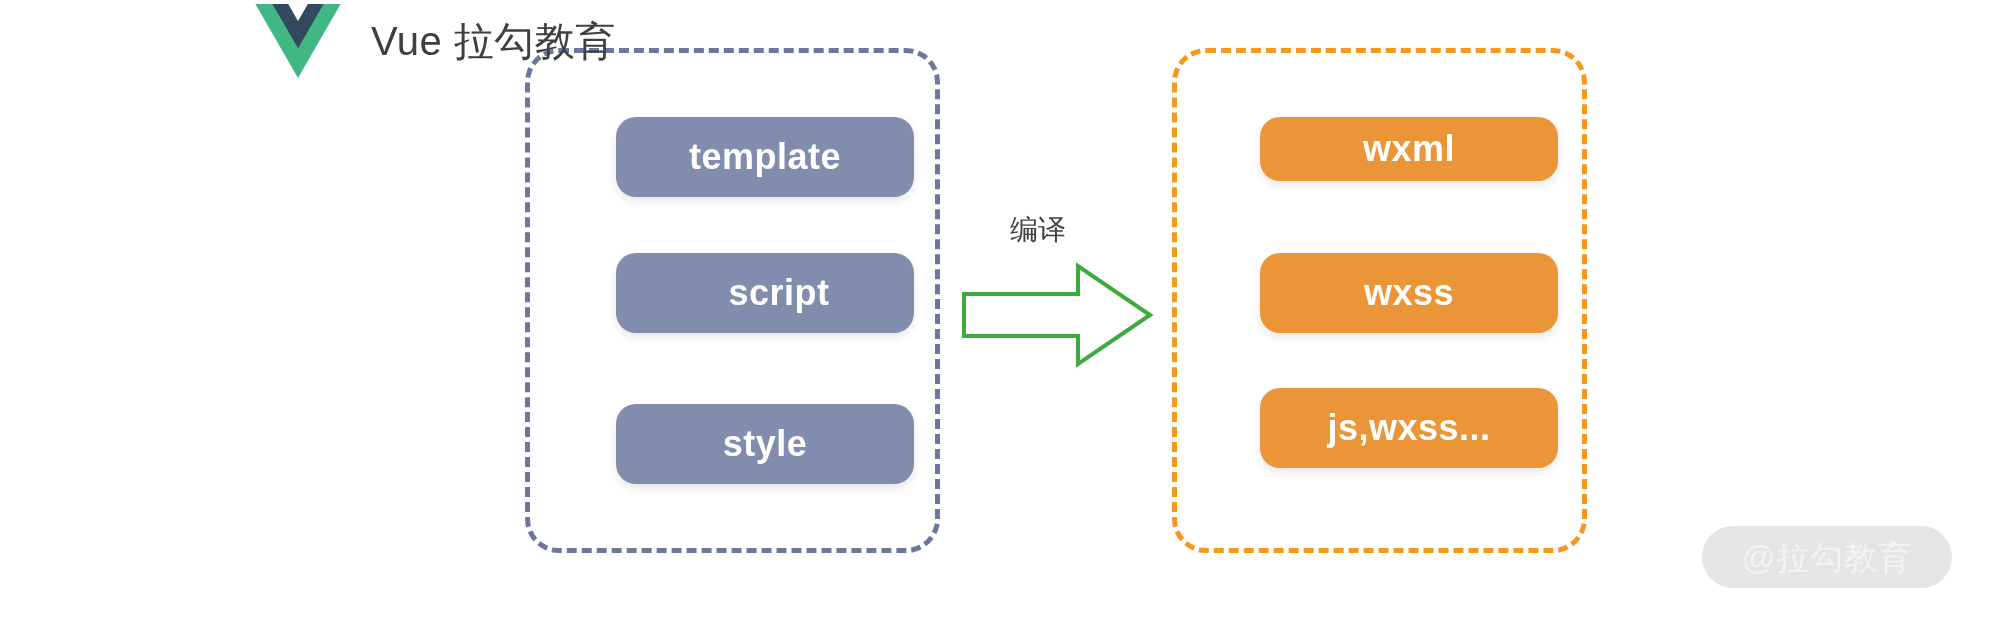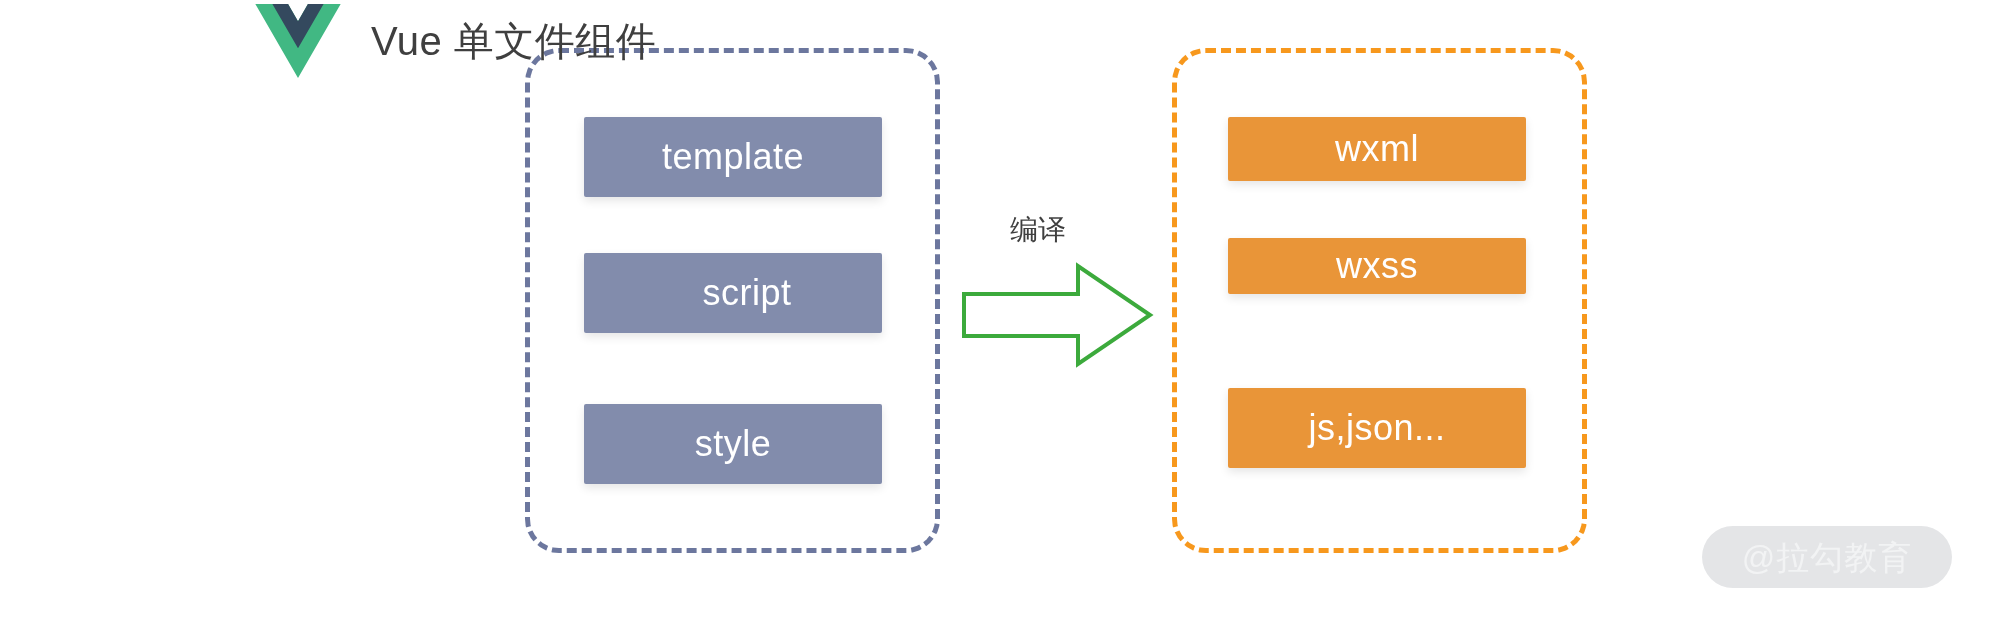--- a/index.html
+++ b/index.html
@@ -66,38 +66,39 @@
     border-color: #f7981d;
   }
 
   
   .block {
     position: absolute;
     box-sizing: border-box;
     display: flex;
     align-items: center;
     justify-content: center;
-    border-radius: 2px;
+    border-radius: 20px;
     color: #ffffff;
     font-size: 36px;
-    font-weight: 400;
+    font-weight: 700;
     letter-spacing: 0.5px;
     box-shadow: 0 4px 10px rgba(0,0,0,0.10);
+    margin-left: 32px;
   }
   .block.purple { background: #828cac; }
   .block.orange { background: #e99538; }
 
   
   #block-template { left: 584px; top: 117px; width: 298px; height: 80px; }
   #block-script   { left: 584px; top: 253px; width: 298px; height: 80px; padding-left: 28px; }
   #block-style    { left: 584px; top: 404px; width: 298px; height: 80px; }
 
   
   #block-wxml   { left: 1228px; top: 117px; width: 298px; height: 64px; }
-  #block-wxss   { left: 1228px; top: 238px; width: 298px; height: 56px; }
+  #block-wxss   { left: 1228px; top: 253px; width: 298px; height: 80px; }
   #block-jsjson { left: 1228px; top: 388px; width: 298px; height: 80px; }
 
   
   #arrow-group {
     position: absolute;
     left: 960px;
     top: 220px;
     width: 200px;
     height: 160px;
   }
@@ -145,21 +146,21 @@
 
 <div id="canvas">
 
   <div id="title-row">
     <span>
       <svg id="vue-logo" viewBox="0 0 196 170" xmlns="http://www.w3.org/2000/svg">
         <polygon points="120.8,0 98,39.5 75.2,0 0,0 98,169.8 196,0" fill="#41b883"></polygon>
         <polygon points="120.8,0 98,39.5 75.2,0 39.2,0 98,101.8 156.8,0" fill="#34495e"></polygon>
       </svg>
     </span>
-    <span id="title-text">Vue 单文件组件</span>
+    <span id="title-text">Vue 拉勾教育</span>
   </div>
 
   <div id="vue-container" class="dashed-box"></div>
 
   <div id="block-template" class="block purple">template</div>
 
   <div id="block-script" class="block purple">script</div>
 
   <div id="block-style" class="block purple">style</div>
 
@@ -171,19 +172,19 @@
       </svg>
     </span>
   </div>
 
   <div id="mp-container" class="dashed-box"></div>
 
   <div id="block-wxml" class="block orange">wxml</div>
 
   <div id="block-wxss" class="block orange">wxss</div>
 
-  <div id="block-jsjson" class="block orange">js,json...</div>
+  <div id="block-jsjson" class="block orange">js,wxss...</div>
 
   <div id="watermark">
     <span id="watermark-text">@拉勾教育</span>
   </div>
 
 </div>
 
 </body></html>

